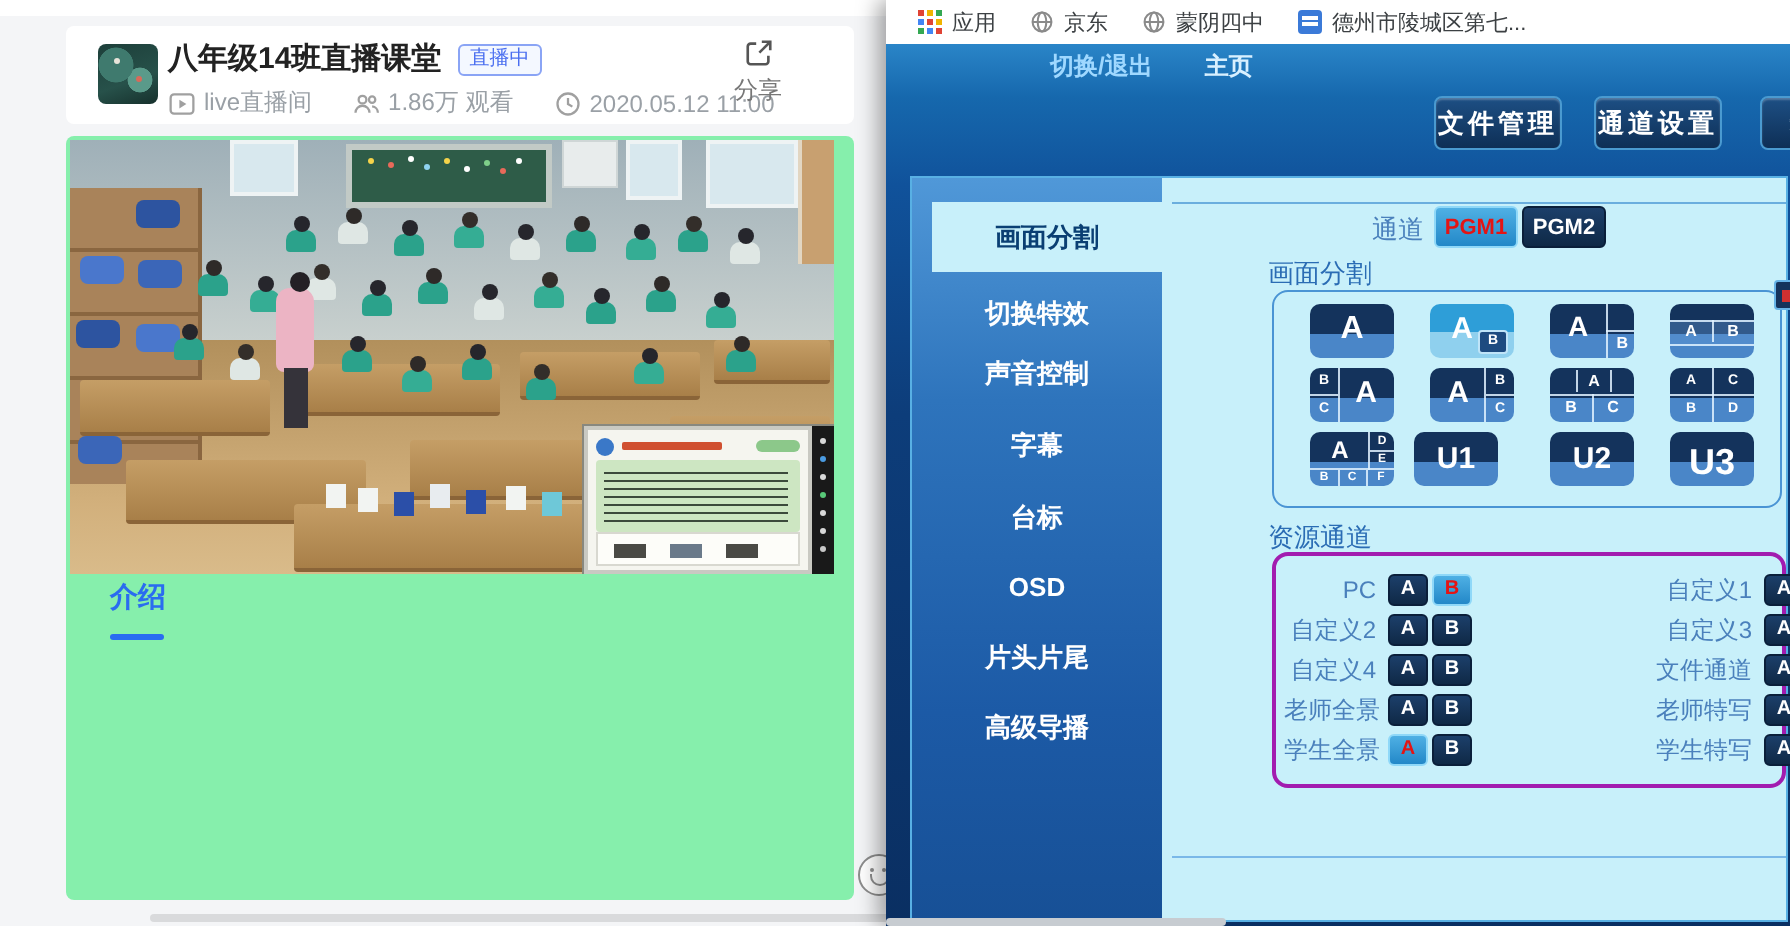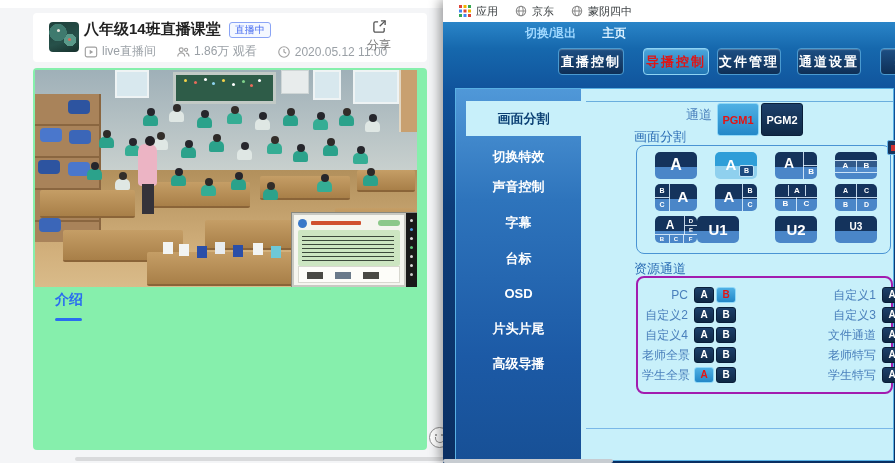--- a/index.html
+++ b/index.html
@@ -93,21 +93,21 @@
     box-shadow:inset 0 1px 1px rgba(255,255,255,.25);padding:0;text-align:center;font-family:inherit}
   .ctab.active{background:linear-gradient(180deg,#4aa6dc,#2276b4);color:#e01414;border-color:#8fd4f4}
   .main-panel{position:absolute;left:12px;top:66px;width:437px;height:371px;border:1px solid #58b0e4;background:#c8f0fa}
   .side{position:absolute;left:0;top:0;width:125px;height:100%;
     background:linear-gradient(180deg,#5098d8 0%,#2e74bc 30%,#1c5aa6 72%,#175096 100%)}
   .side-item{position:absolute;left:0;width:125px;height:35px;line-height:35px;text-align:center;color:#fff;font-size:13px;font-weight:bold}
   .side-item.active{left:10px;width:115px;background:#c8f0fa;color:#0a3f73}
   .area{position:absolute;left:125px;top:0;right:0;bottom:0;background:#c8f0fa}
   .area-topline{position:absolute;left:5px;right:0;top:12px;height:1px;background:#6aaede}
   .lab{position:absolute;font-size:13px;color:#4a80bc}
-  .chbtn{position:absolute;top:14px;width:42px;height:33px;border-radius:3px;font-size:11px;font-weight:bold;padding:0;font-family:inherit;
+  .chbtn{position:absolute;top:14px;width:42px;height:21px;border-radius:3px;font-size:11px;font-weight:bold;padding:0;font-family:inherit;
     background:linear-gradient(180deg,#1c3f6a,#0f2946);color:#fff;border:1px solid #0a1f3a}
   .chbtn.active{background:linear-gradient(180deg,#4fb0e4,#2388c8);color:#e41414;border:1px solid #8fd8f8}
   .sec-title{position:absolute;left:53px;font-size:13px;color:#2a6cb4}
   .split-panel{position:absolute;left:55px;top:56px;width:253px;height:107px;border:1px solid #4a94d4;border-radius:8px}
   .cell{position:absolute;width:42px;height:27px;border-radius:5px;overflow:hidden;border:none;padding:0;color:#fff;font-family:inherit;
     background:linear-gradient(180deg,#14335c 0,#14335c 55%,#4a86c8 55%,#4a86c8 100%)}
   .cell.active{background:linear-gradient(180deg,#2e9ed8 0,#2e9ed8 52%,#8fd0ee 52%)}
   .L{position:absolute;font-weight:bold;line-height:1;color:#fff}
   .vl{position:absolute;width:1px;top:0;bottom:0;background:rgba(225,242,255,.85)}
   .hl{position:absolute;height:1px;left:0;right:0;background:rgba(225,242,255,.85)}
@@ -265,31 +265,33 @@
         <span data-interactable="false">京东</span>
       </span>
       <span class="bm" data-interactable="true">
         <svg width="12" height="12" viewBox="0 0 14 14" fill="none" stroke="#8a8a8a" stroke-width="1.2" data-interactable="false">
             <circle cx="7" cy="7" r="5.5"></circle>
             <ellipse cx="7" cy="7" rx="2.5" ry="5.5"></ellipse>
             <path d="M1.5 7h11"></path>
           </svg>
         <span data-interactable="false">蒙阴四中</span>
       </span>
+      <span class="bm" data-interactable="true">
+        <i class="site-ic" data-interactable="false"></i>
+        <span data-interactable="false">德州市陵城区第七...</span>
+      </span>
     </div>
 
     <div class="console-page" data-interactable="false">
 
       <div class="top-links" data-interactable="false">
         <a class="link-switch" data-interactable="true">切换/退出</a>
         <a class="link-home" data-interactable="true">主页</a>
       </div>
 
-      <button class="ctab" style="left:115px;width:66px" data-interactable="true">直播控制</button>
-      <button class="ctab active" style="left:200px;width:66px" data-interactable="true">导播控制</button>
       <button class="ctab" style="left:274px;width:64px" data-interactable="true">文件管理</button>
       <button class="ctab" style="left:354px;width:64px" data-interactable="true">通道设置</button>
       <button class="ctab" style="left:437px;width:64px;text-align:left;padding-left:14px" data-interactable="true">录</button>
 
       <div class="main-panel" data-interactable="false">
 
         <nav class="side" data-interactable="false">
           <div class="side-item active" style="top:12px" data-interactable="true">画面分割</div>
           <div class="side-item" style="top:50px" data-interactable="true">切换特效</div>
           <div class="side-item" style="top:116px" data-interactable="true">字幕</div>
@@ -367,28 +369,28 @@
               <i class="hl" style="left:30px;top:9px" data-interactable="false"></i>
               <i class="vl" style="left:14px;top:19px" data-interactable="false"></i>
               <i class="vl" style="left:28px;top:19px" data-interactable="false"></i>
               <span class="L" style="left:2px;width:26px;top:3px;text-align:center;font-size:12px">A</span>
               <span class="L" style="right:0;width:12px;top:2px;text-align:center;font-size:6px">D</span>
               <span class="L" style="right:0;width:12px;top:11px;text-align:center;font-size:6px">E</span>
               <span class="L" style="left:0;width:14px;bottom:1px;text-align:center;font-size:6px">B</span>
               <span class="L" style="left:14px;width:14px;bottom:1px;text-align:center;font-size:6px">C</span>
               <span class="L" style="right:0;width:13px;bottom:1px;text-align:center;font-size:6px">F</span>
             </button>
-            <button class="cell" style="left:60px;top:70px" data-interactable="true">
+            <button class="cell" style="left:70px;top:70px" data-interactable="true">
               <span class="L" style="left:0;right:0;top:6px;text-align:center;font-size:15px">U1</span>
             </button>
             <button class="cell" style="left:138px;top:70px" data-interactable="true">
               <span class="L" style="left:0;right:0;top:6px;text-align:center;font-size:15px">U2</span>
             </button>
             <button class="cell" style="left:198px;top:70px" data-interactable="true">
-              <span class="L" style="left:0;right:0;top:6px;text-align:center;font-size:10px">U3</span>
+              <span class="L" style="left:0;right:0;top:6px;text-align:center;font-size:18px">U3</span>
             </button>
           </div>
 
           <button class="corner-btn" data-interactable="true">
               <i data-interactable="false"></i>
             </button>
 
           <div class="sec-title" style="top:171px" data-interactable="false">资源通道</div>
 
           <div class="res-panel" data-interactable="false">

